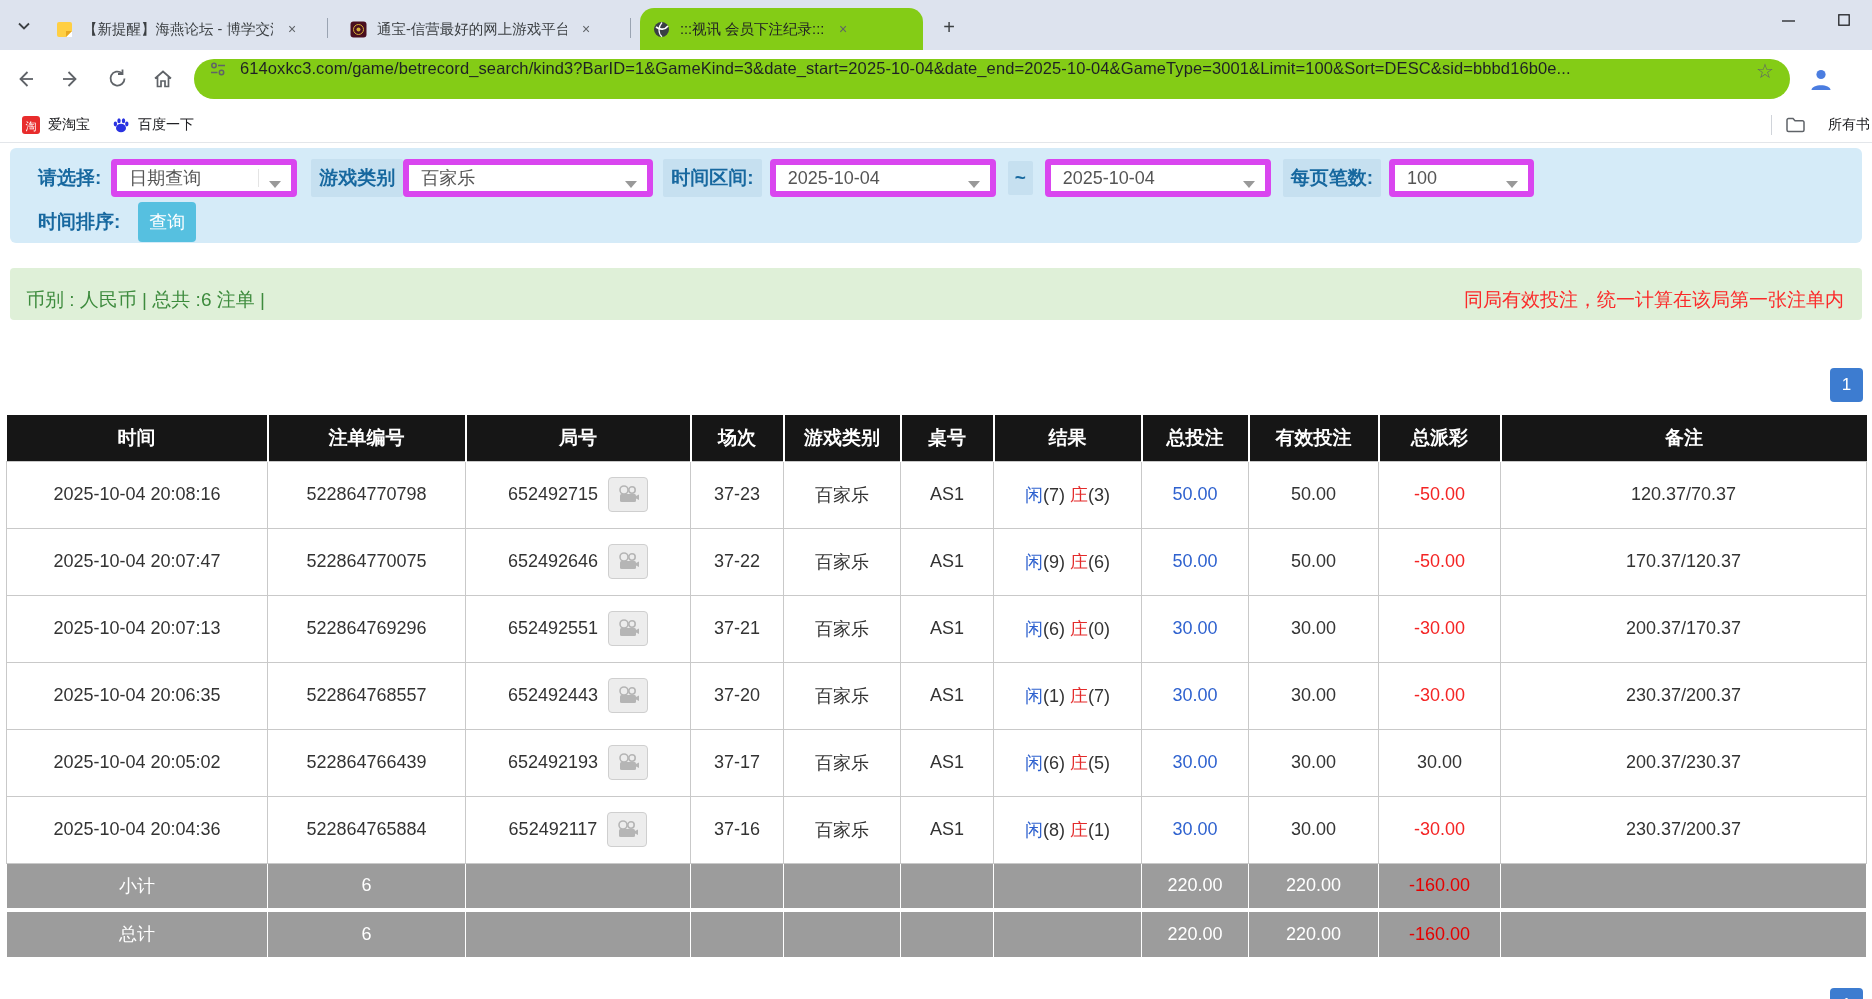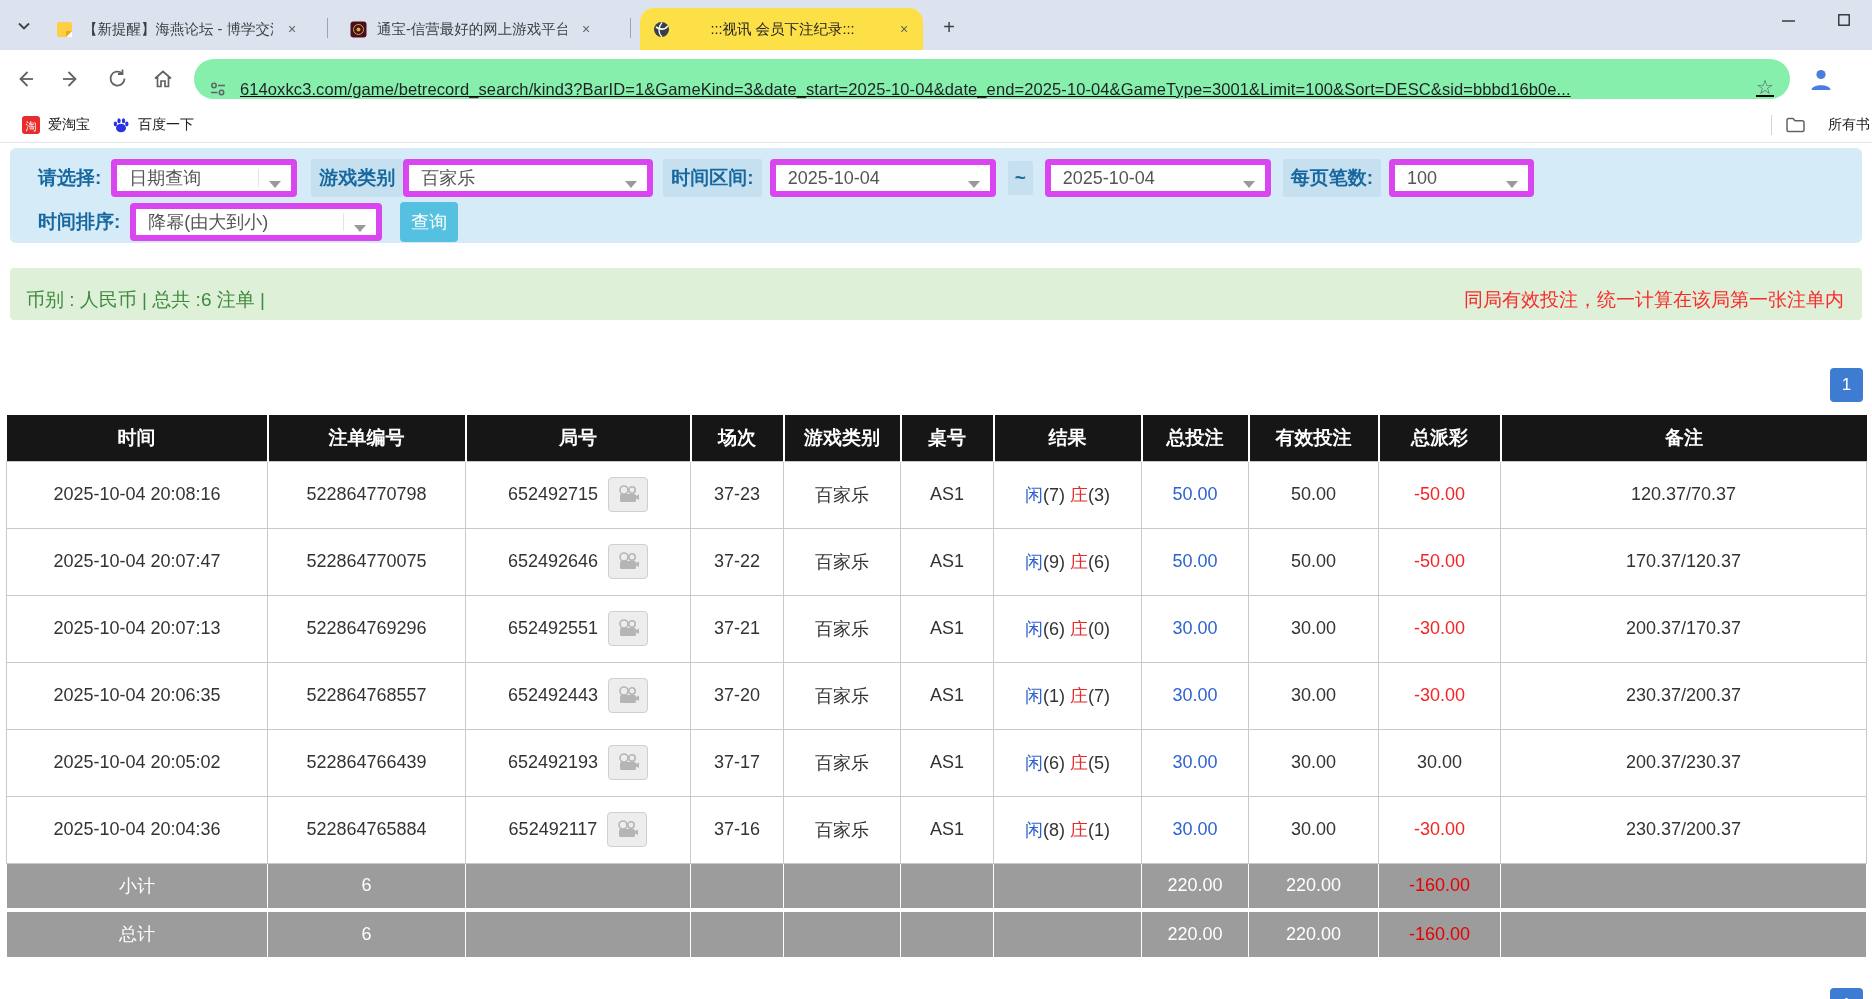--- a/index.html
+++ b/index.html
@@ -4,32 +4,32 @@
 <style>
   * { margin:0; padding:0; box-sizing:border-box; }
   html,body { width:1872px; height:999px; overflow:hidden; }
   body { font-family:"Liberation Sans","DejaVu Sans",sans-serif; background:#fff; position:relative; }
 
   
   .tabstrip { position:absolute; left:0; top:0; width:1872px; height:50px; background:#dde3ee; }
   .tab-chevron { position:absolute; left:10px; top:12px; width:28px; height:28px; border-radius:8px; display:flex; align-items:center; justify-content:center; color:#3c4043; cursor:pointer; }
   .tab { position:absolute; top:8px; height:42px; display:flex; align-items:center; padding:0 10px 0 12px; font-size:14.5px; color:#3c4043; }
   .tab .title { max-width:190px; overflow:hidden; white-space:nowrap; text-overflow:clip; margin:0 10px 0 10px; }
-  .tab.active { background:#fde047; border-radius:14px 14px 0 0; color:#202124;justify-content:space-between; }
+  .tab.active { background:#84cc16; border-radius:14px 14px 0 0; color:#202124; }
   .tab-sep { position:absolute; top:18px; width:1px; height:20px; background:#9aa4b2; }
   .tab-close { width:18px; height:18px; border-radius:50%; display:flex; align-items:center; justify-content:center; font-size:14px; color:#5f6368; cursor:pointer; }
   .favicon { width:18px; height:18px; flex:0 0 18px; display:flex; align-items:center; justify-content:center; }
   .newtab { position:absolute; left:936px; top:14px; width:26px; height:26px; display:flex; align-items:center; justify-content:center; color:#3c4043; font-size:20px; cursor:pointer; }
   .win-controls { position:absolute; right:14px; top:6px; display:flex; gap:28px; }
   .win-btn { width:28px; height:28px; display:flex; align-items:center; justify-content:center; color:#202124; cursor:pointer; }
 
   .navbar { position:absolute; left:0; top:50px; width:1872px; height:57px; background:#fff; display:flex; align-items:center; }
   .nav-icon { width:34px; height:34px; display:flex; align-items:center; justify-content:center; color:#5f6368; cursor:pointer; }
   .nav-icon.back { margin-left:8px; }
-  .addr-pill { margin-left:14px; width:1596px; height:40px; background:#86efac; border-radius:20px; display:flex; align-items:flex-end; padding:0 14px;text-decoration:underline; }
+  .addr-pill { margin-left:14px; width:1596px; height:40px; background:#84cc16; border-radius:20px; display:flex; align-items:flex-start; padding:0 14px; }
   .addr-url { flex:1; font-size:16.5px; color:#1f2125; white-space:nowrap; overflow:hidden; margin-left:12px; letter-spacing:0.1px; }
   .star { font-size:20px; color:#5f6368; cursor:pointer; padding:0 2px; }
   .avatar { margin-left:16px; width:30px; height:30px; display:flex; align-items:center; justify-content:center; cursor:pointer; }
 
   .bookmarksbar { position:absolute; left:0; top:107px; width:1872px; height:36px; background:#fff; border-bottom:1px solid #e3e6ea; display:flex; align-items:center; }
   .bm-item { display:flex; align-items:center; gap:8px; font-size:14px; color:#202124; margin-left:22px; cursor:pointer; }
   .bm-right { position:absolute; right:0; top:0; height:36px; display:flex; align-items:center; }
   .bm-divider { width:1px; height:20px; background:#d0d4da; margin-right:14px; }
   .bm-folder { display:flex; align-items:center; gap:23px; font-size:14px; color:#202124; cursor:pointer; width:86px; overflow:hidden; white-space:nowrap; }
 
@@ -240,25 +240,20 @@
         <span class="caret"></span>
     </div>
     <span class="f-label badge" style="margin-left:12px;">每页笔数:</span>
     <div class="sel" style="width:145px; margin-left:8px;">
       <span>100</span>
         <span class="caret"></span>
     </div>
   </div>
   <div class="f-row second">
     <span class="f-label">时间排序:</span>
-    <div class="sel" style="width:252px; margin-left:10px;">
-      <span>降幂(由大到小)</span>
-        <span class="sep"></span>
-        <span class="caret"></span>
-    </div>
     <button class="btn-search" style="margin-left:18px;">查询</button>
   </div>
 </div>
 
 <div class="info-bar">
   <span class="info-left">币别 : 人民币 | 总共 :6 注单 |</span>
   <span class="info-right">同局有效投注，统一计算在该局第一张注单内</span>
 </div>
 
 <div class="page-btn top">1</div>

